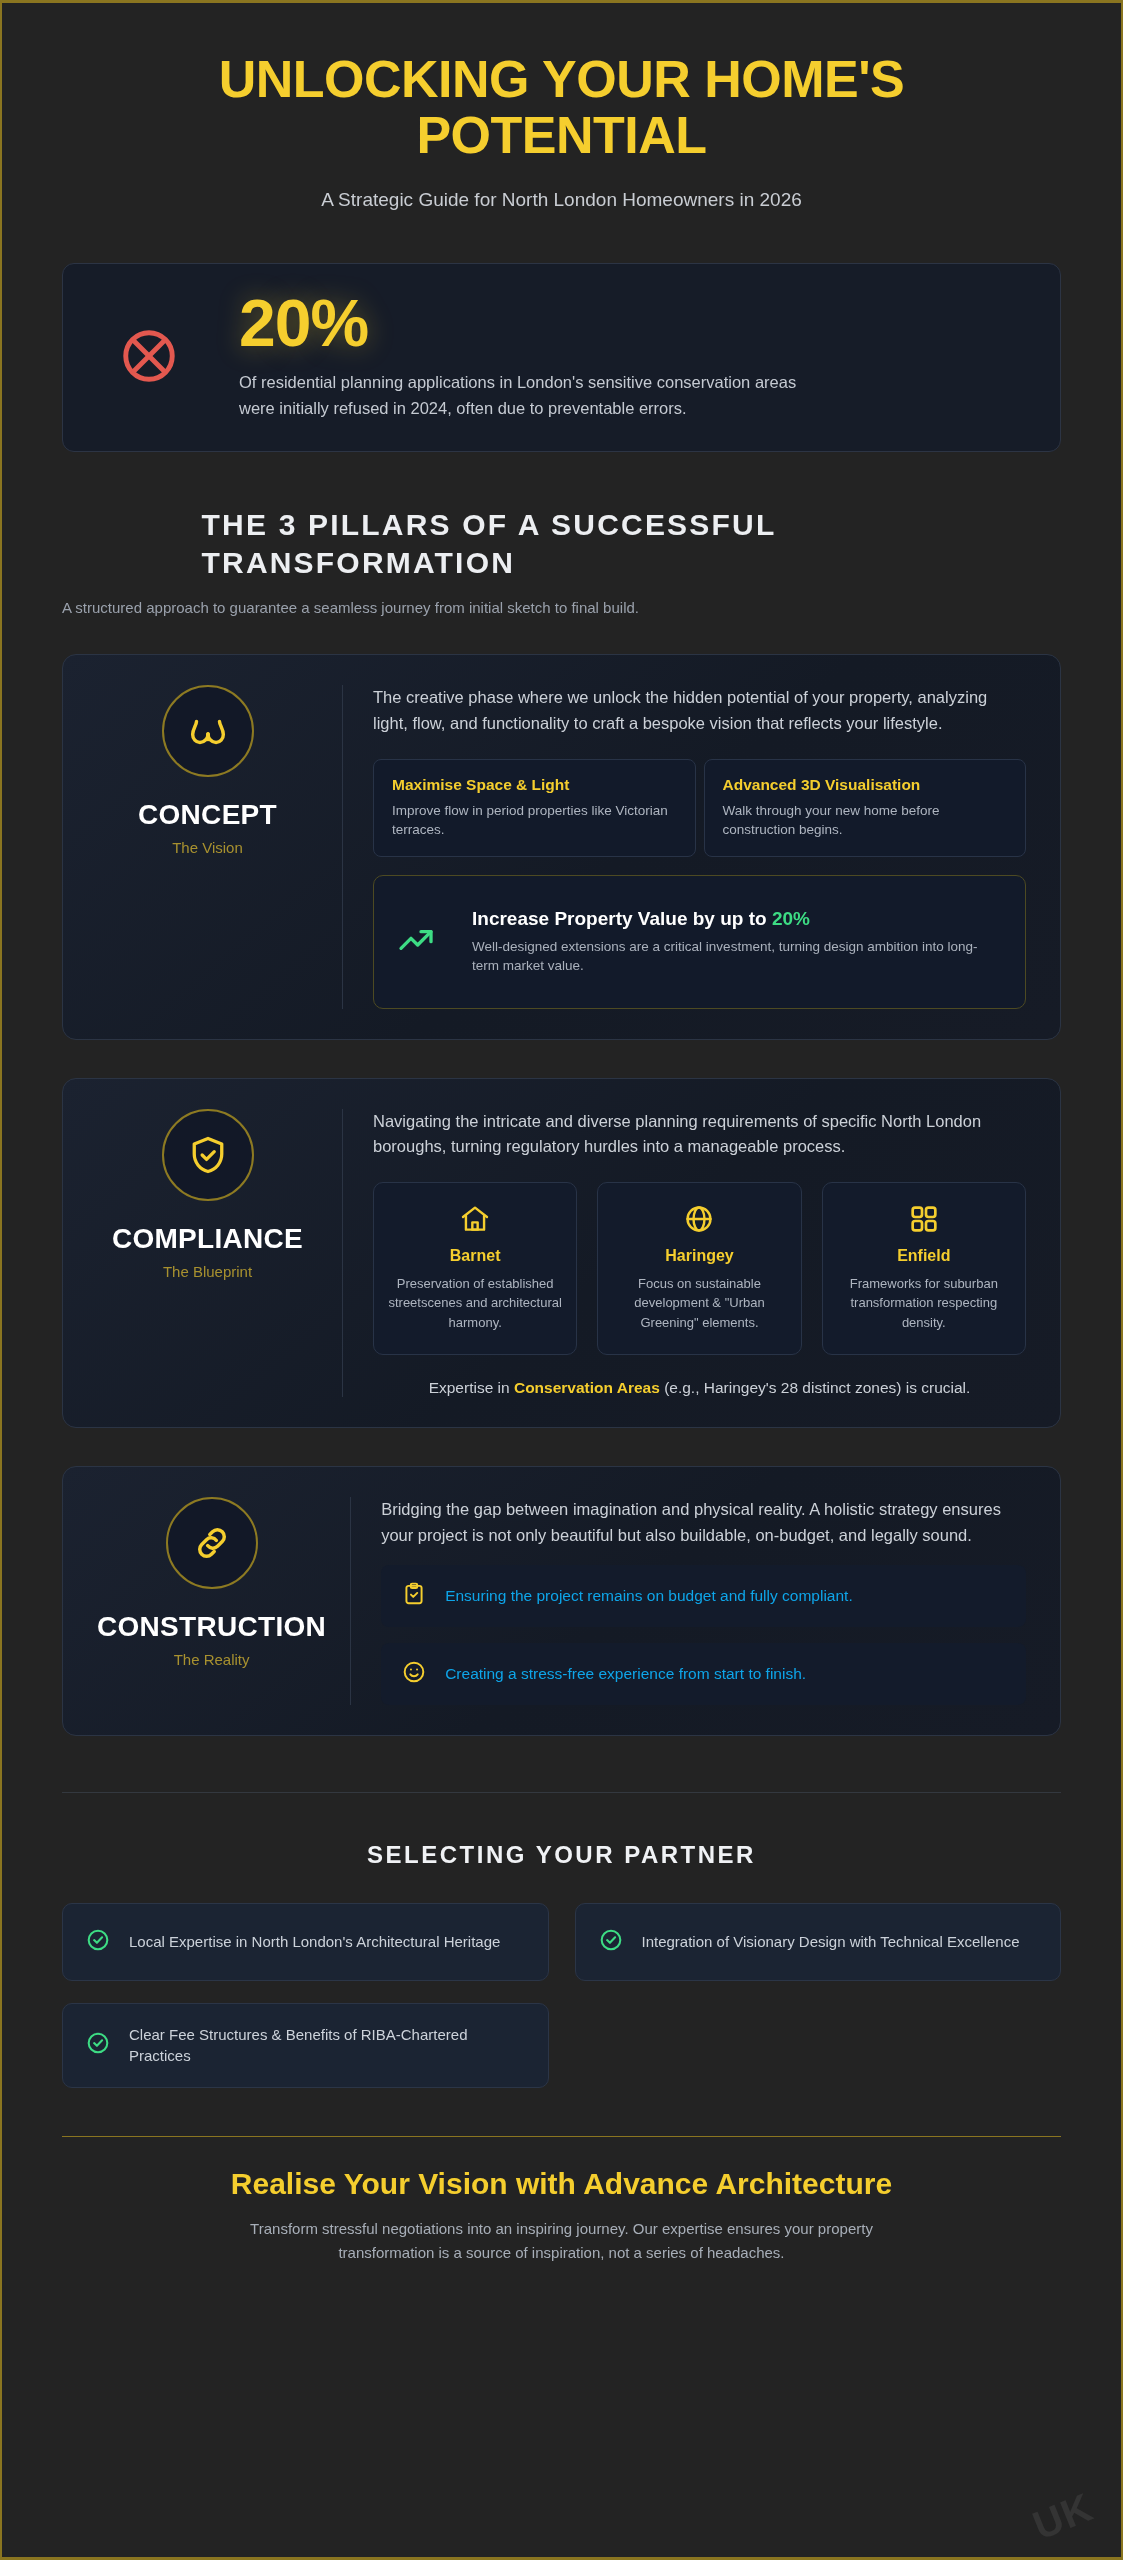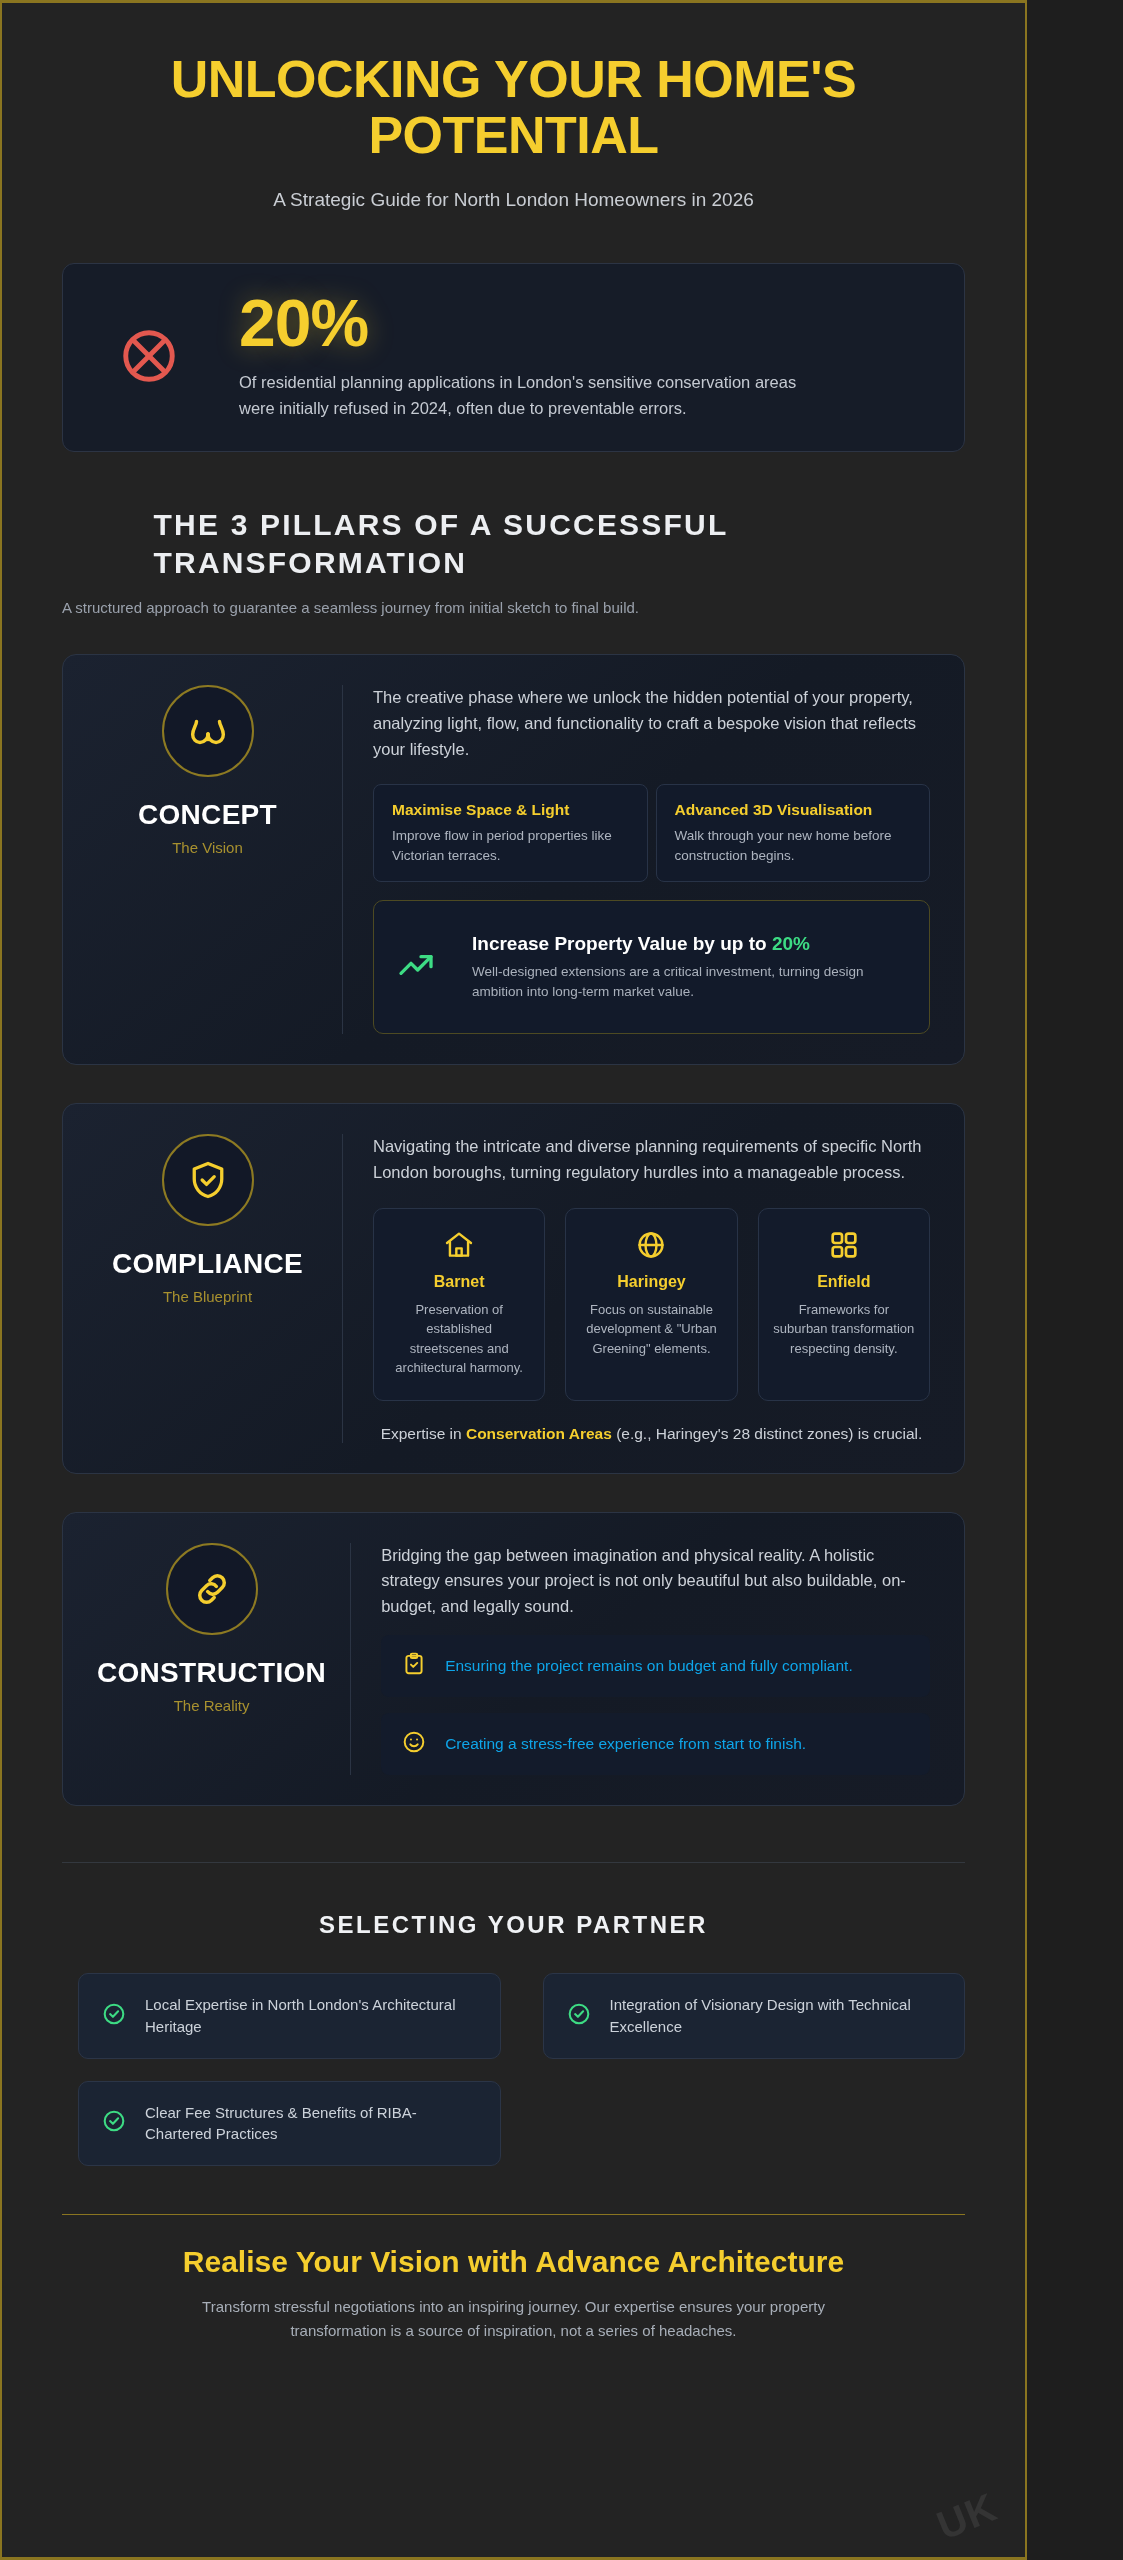--- a/index.html
+++ b/index.html
@@ -5,21 +5,21 @@
   * { box-sizing: border-box; margin: 0; padding: 0; }
 
   html, body {
     width: 1123px;
     background: #1e1e1e;
     font-family: "Liberation Sans", sans-serif;
   }
 
   .page {
     position: relative;
-    width: 1027px;
+    width: 1123px;
     min-height: 2560px;
     background: #232323;
     border-left: 2px solid #8a7520;
     border-right: 2px solid #8a7520;
     border-top: 3px solid #8a7520;
     border-bottom: 3px solid #8a7520;
     padding: 0 60px;
     overflow: hidden;
   }
 
@@ -251,21 +251,20 @@
     background: #1b2433;
     border: 1px solid #2b3purple;
     border: 1px solid #2b3547;
     border-radius: 10px;
     padding: 20px 22px;
     display: flex;
     align-items: center;
     gap: 18px;
     text-align: left;
     min-height: 78px;
-    margin-left: 16px;
   }
   .partner-card .p-txt {
     font-size: 15px;
     line-height: 1.45;
     color: #ccd2da;
   }
 
   
   .footer-rule { margin-top: 48px; border-top: 1px solid #8a7520; }
   .footer { margin-top: 30px; text-align: center; padding-bottom: 70px; }

